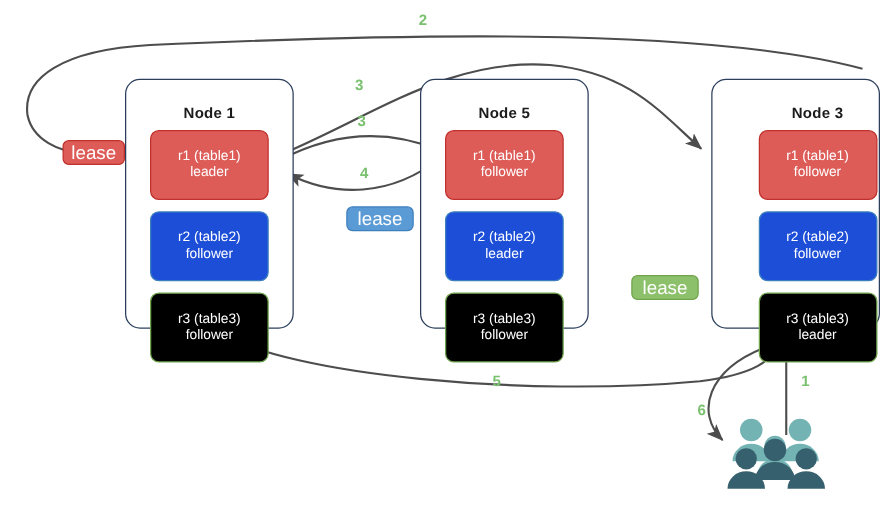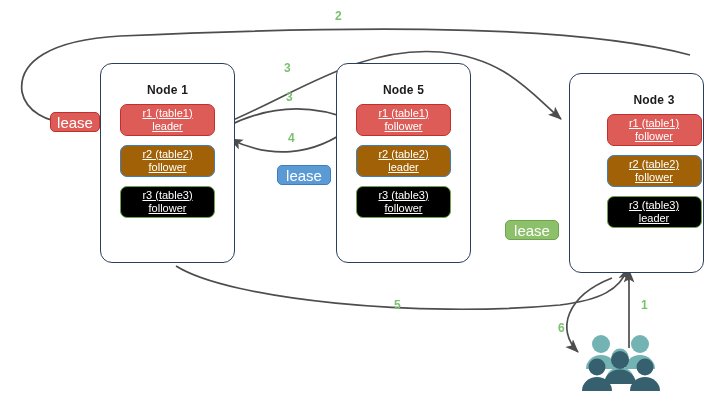--- a/index.html
+++ b/index.html
@@ -32,34 +32,33 @@
     margin-top:19px;
     margin-bottom:7px;
     letter-spacing:.2px;
   }
   .replicas{
     display:flex;flex-direction:column;
     align-items:center;
     gap:9px;
   }
   .rep{
-    width:95px;height:32px;
+    width:95px;height:56px;
     border-radius:7px;
     box-sizing:border-box;
     display:flex;flex-direction:column;
     align-items:center;justify-content:center;
     color:#ffffff;
     font-size:11px;
     line-height:13.5px;
     text-align:center;
-    text-decoration:underline;
   }
   .rep .l2{display:block;}
   .rep.red{background:#dd5c58;border:1.4px solid #c0302c;}
-  .rep.blue{background:#a16207;border:1.4px solid #3d7fbd;}
+  .rep.blue{background:#1d4ed8;border:1.4px solid #3d7fbd;}
   .rep.green{background:#000000;border:1.4px solid #6fa34c;}
 
   
   .lease{
     position:absolute;
     height:20px;
     border-radius:5px;
     box-sizing:border-box;
     display:flex;align-items:center;justify-content:center;
     color:#ffffff;font-size:15px;
@@ -135,21 +134,21 @@
         <span>r2 (table2)</span>
         <span class="l2">leader</span>
       </div>
       <div class="rep green">
         <span>r3 (table3)</span>
         <span class="l2">follower</span>
       </div>
     </div>
   </div>
 
-  <div class="node" style="left:569px;top:73px;width:135px;height:200px;padding-left:35px;">
+  <div class="node" style="left:569px;top:63px;width:135px;height:200px;padding-left:35px;">
     <div class="node-title">Node 3</div>
     <div class="replicas">
       <div class="rep red">
         <span>r1 (table1)</span>
         <span class="l2">follower</span>
       </div>
       <div class="rep blue">
         <span>r2 (table2)</span>
         <span class="l2">follower</span>
       </div>

